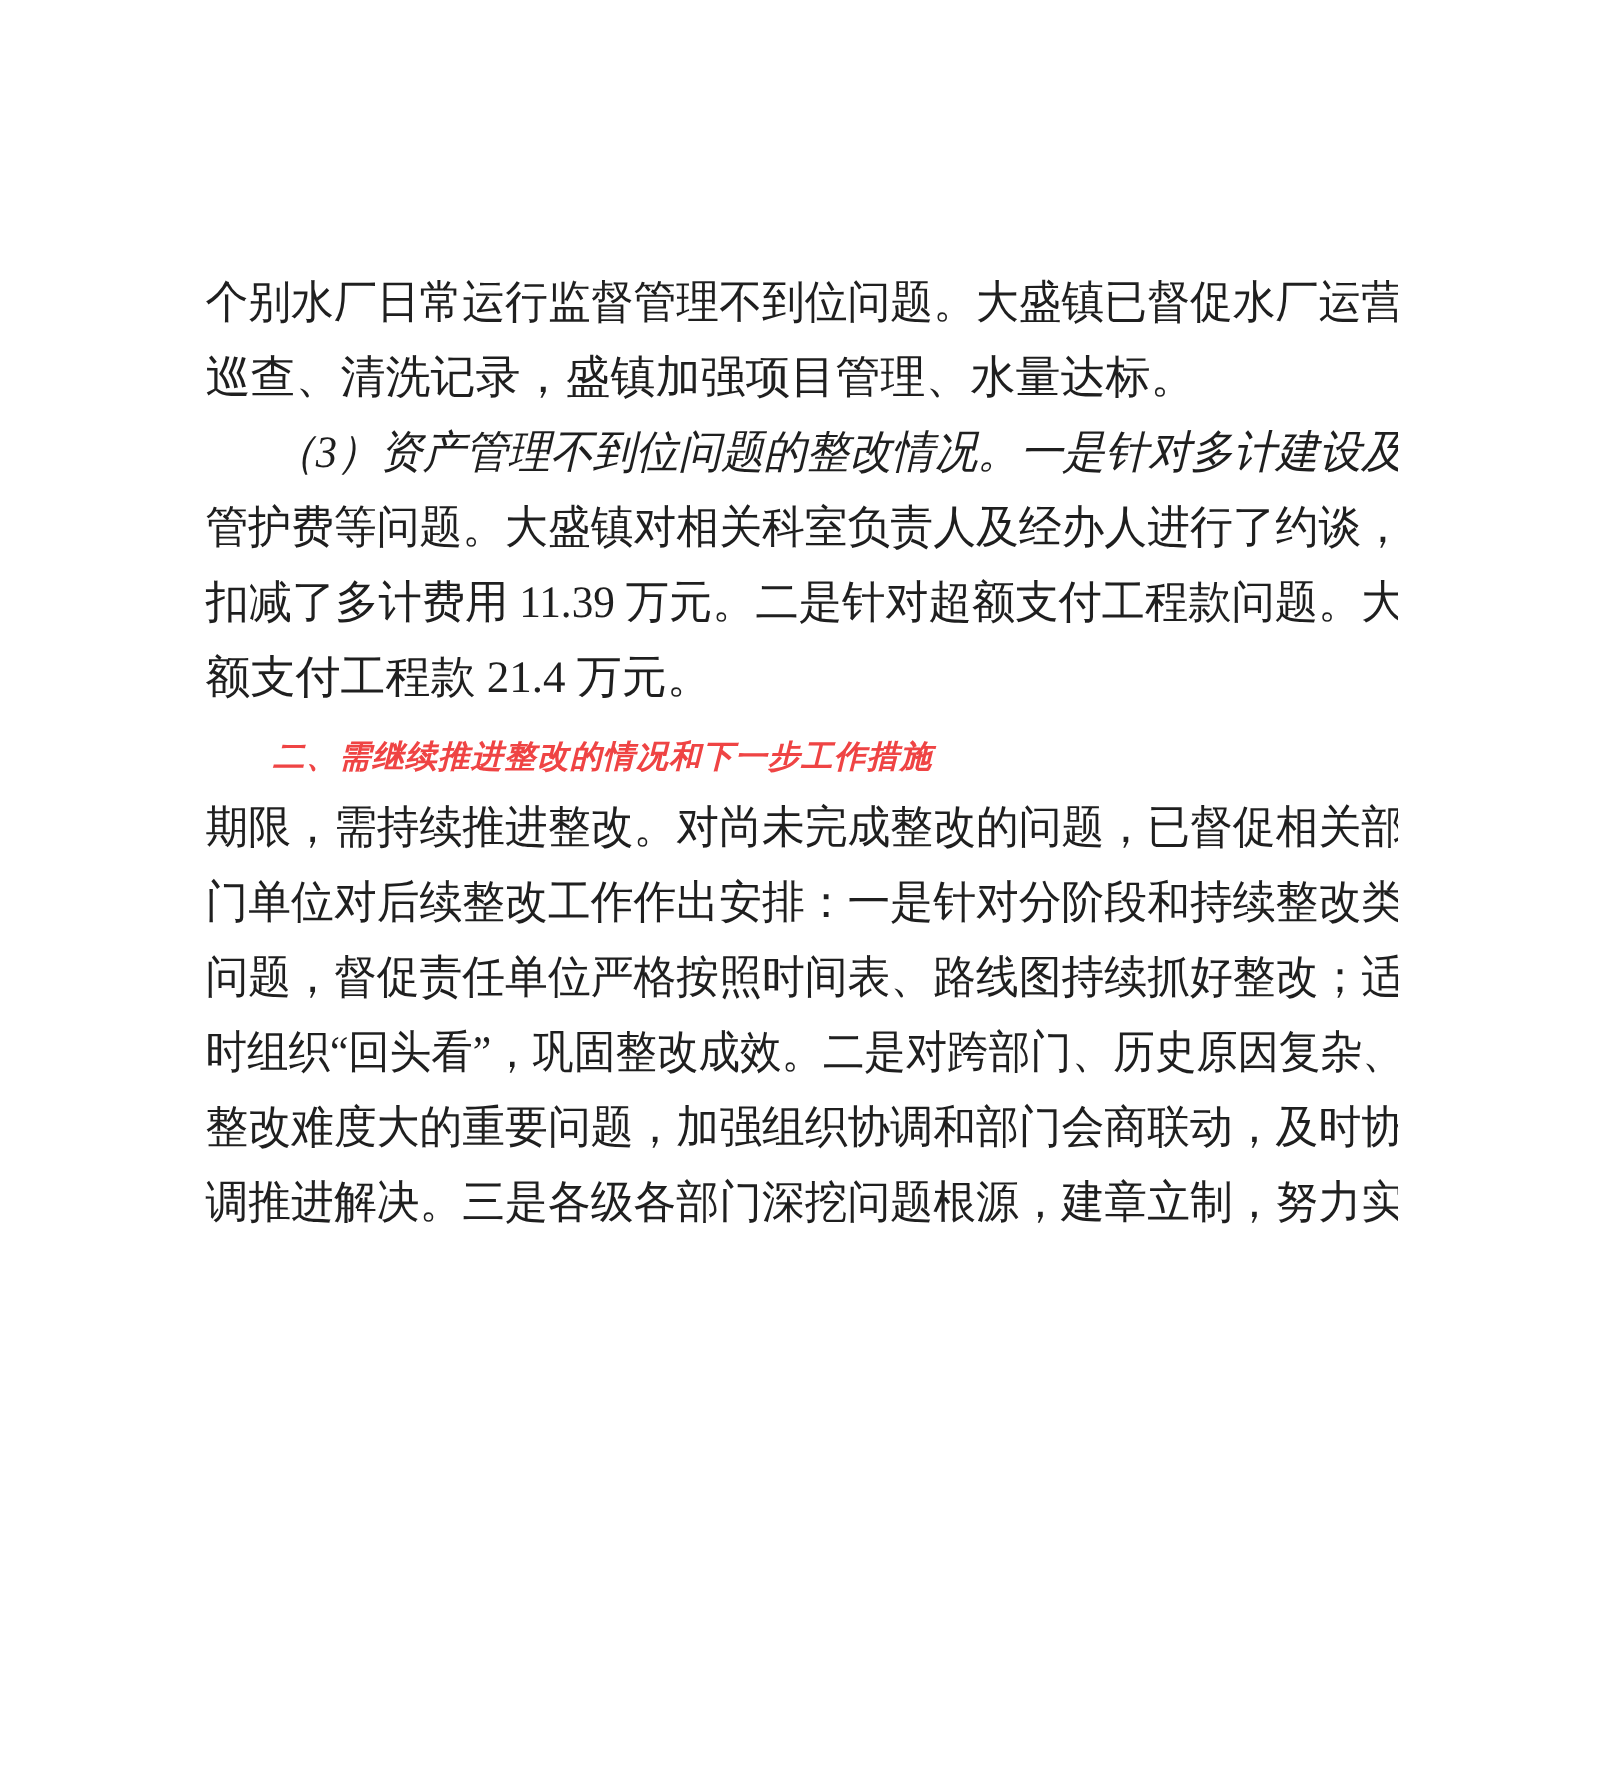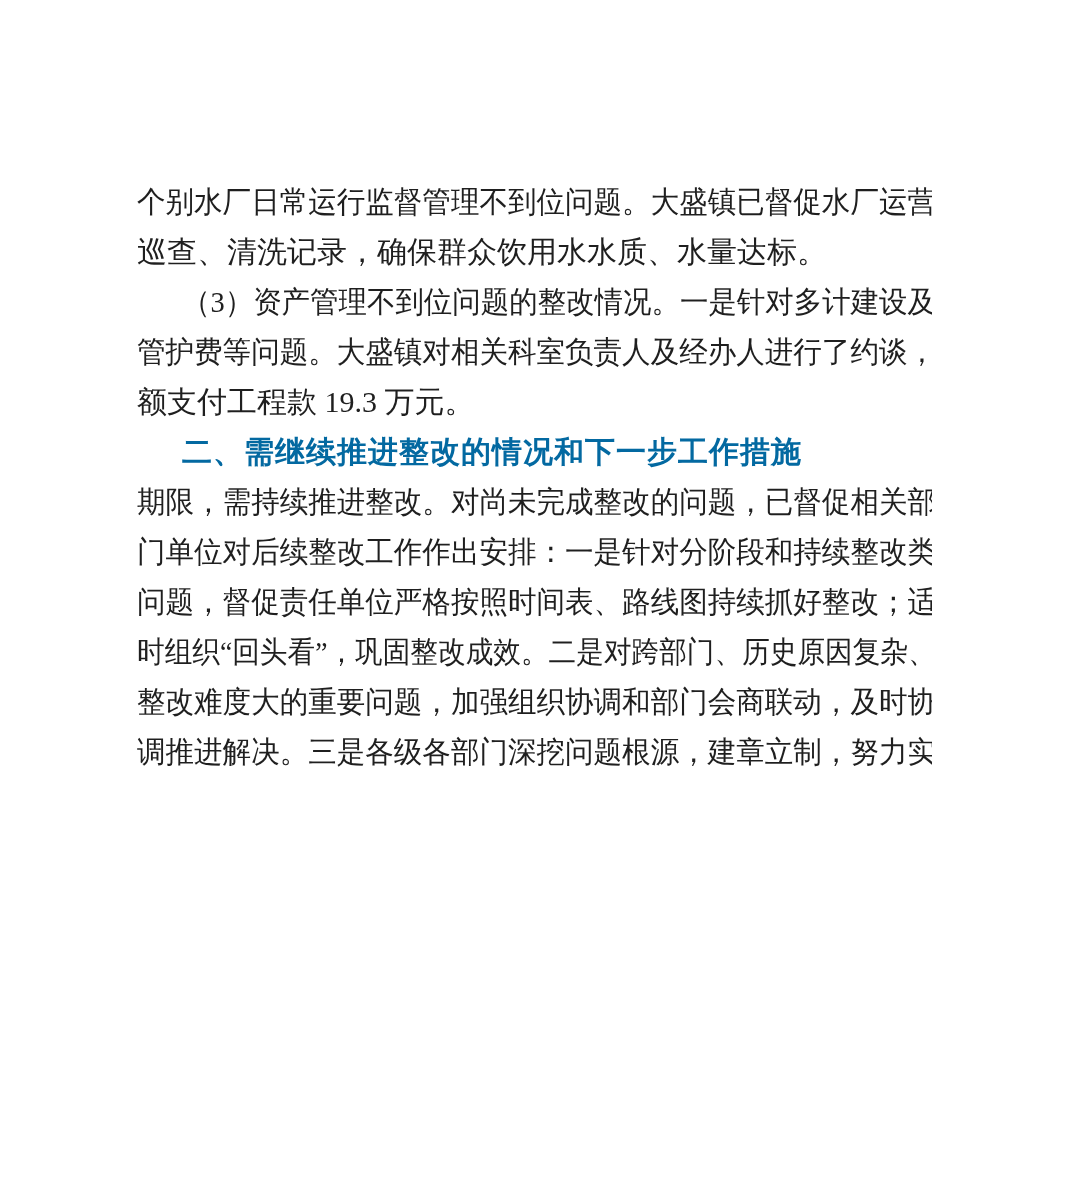--- a/index.html
+++ b/index.html
@@ -24,48 +24,50 @@
     color: #1f1f1f;
   }
   .line {
     height: 50px;
     line-height: 50px;
     white-space: nowrap;
     overflow: visible;
   }
   .line.indent {
     padding-left: 45px;
+    font-style: italic;
   }
   .fit {
     display: inline-block;
     transform-origin: 0 50%;
   }
   .heading-line .fit {
     font-family: "Liberation Sans", "DejaVu Sans", sans-serif;
     font-weight: 700;
-    font-size: 30px;
+    font-size: 21px;
     letter-spacing: 1px;
-    color: #0369a1;
+    color: #ef4444;
   }
 </style>
 </head>
 <body>
 
 <div class="page">
   <div class="doc">
 
     <div class="para">
       <div class="line"><span class="fit j" style="transform: scaleX(0.95119);">个别水厂日常运行监督管理不到位问题。大盛镇已督促水厂运营</span></div>
-      <div class="line"><span class="fit">巡查、清洗记录，确保群众饮用水水质、水量达标。</span></div>
+      <div class="line"><span class="fit">巡查、清洗记录，盛镇加强项目管理、水量达标。</span></div>
     </div>
 
     <div class="para">
       <div class="line indent"><span class="fit j" style="transform: scaleX(0.948428);">（3）资产管理不到位问题的整改情况。一是针对多计建设及</span></div>
       <div class="line"><span class="fit j" style="transform: scaleX(0.95119);">管护费等问题。大盛镇对相关科室负责人及经办人进行了约谈，</span></div>
-      <div class="line"><span class="fit">额支付工程款 19.3 万元。</span></div>
+      <div class="line"><span class="fit j" style="transform: scaleX(0.961492);">扣减了多计费用 11.39 万元。二是针对超额支付工程款问题。大</span></div>
+      <div class="line"><span class="fit">额支付工程款 21.4 万元。</span></div>
     </div>
 
     <div class="line indent heading-line"><span class="fit">二、需继续推进整改的情况和下一步工作措施</span></div>
 
     <div class="para">
       <div class="line"><span class="fit j" style="transform: scaleX(0.95119);">期限，需持续推进整改。对尚未完成整改的问题，已督促相关部</span></div>
       <div class="line"><span class="fit j" style="transform: scaleX(0.95119);">门单位对后续整改工作作出安排：一是针对分阶段和持续整改类</span></div>
       <div class="line"><span class="fit j" style="transform: scaleX(0.95119);">问题，督促责任单位严格按照时间表、路线图持续抓好整改；适</span></div>
       <div class="line"><span class="fit j" style="transform: scaleX(0.921569);">时组织“回头看”，巩固整改成效。二是对跨部门、历史原因复杂、</span></div>
       <div class="line"><span class="fit j" style="transform: scaleX(0.95119);">整改难度大的重要问题，加强组织协调和部门会商联动，及时协</span></div>

